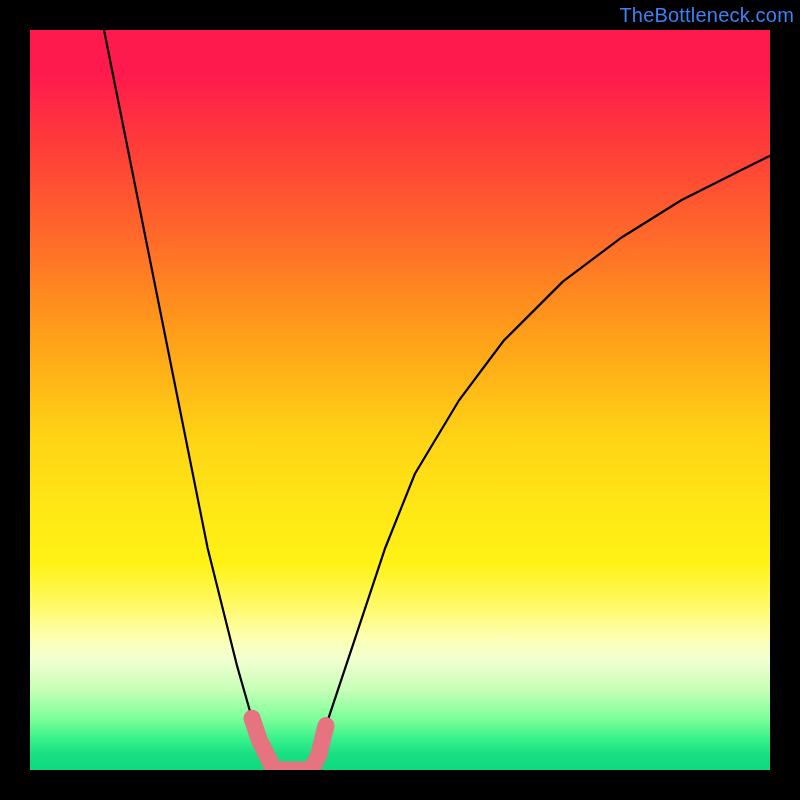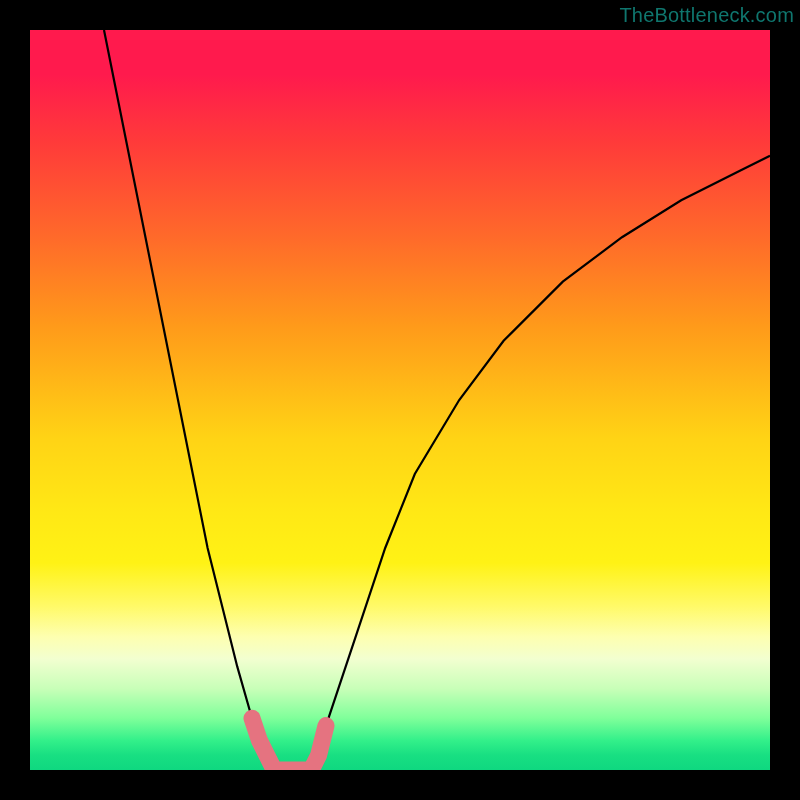--- a/index.html
+++ b/index.html
@@ -44,21 +44,21 @@
       #7fff9a 93%,
       #33f08a 96%,
       #18df82 98%,
       #0fd880 100%
     );
   }
   .watermark {
     position: absolute;
     top: 4px;
     right: 6px;
-    color: #0f766e;
+    color: #3b82f6;
     font-size: 20px;
     font-weight: 400;
     letter-spacing: 0.2px;
     z-index: 5;
     user-select: none;
   }
   svg.curves {
     position: absolute;
     inset: 0;
     z-index: 2;

